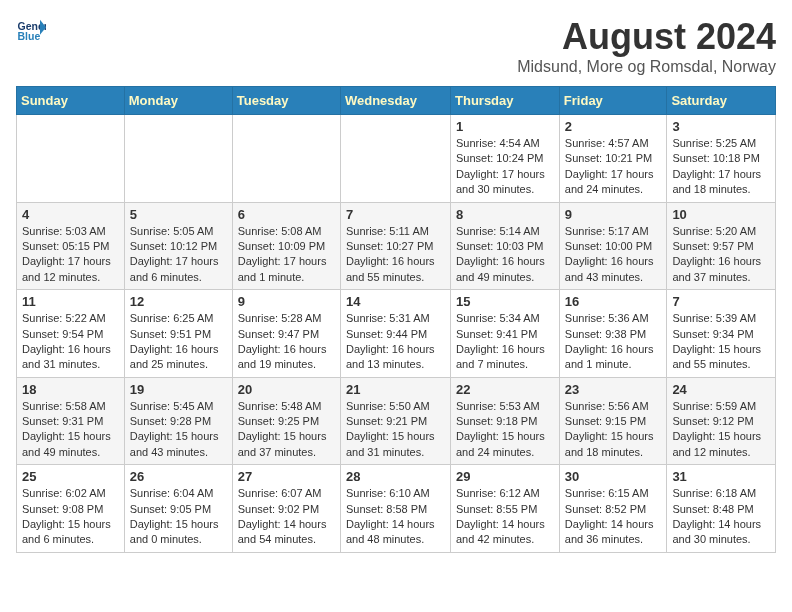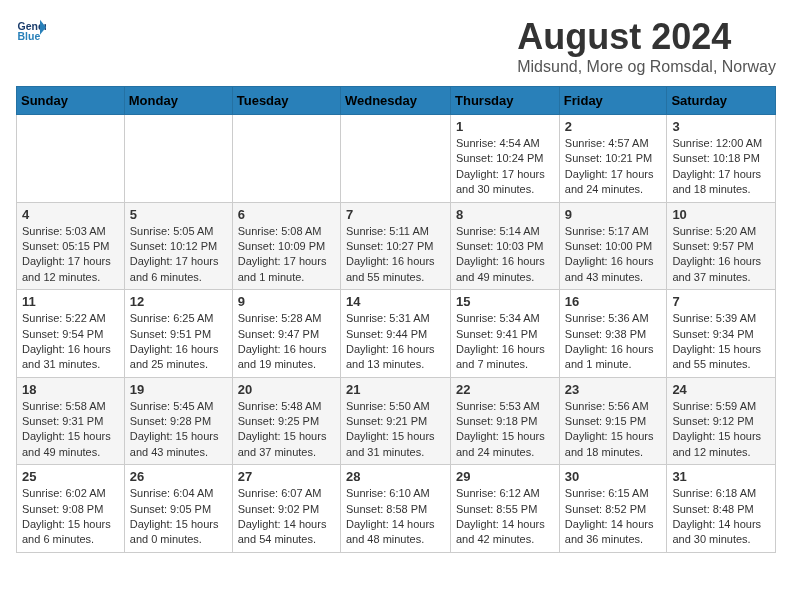--- a/index.html
+++ b/index.html
@@ -19,38 +19,38 @@
     .logo {
       display: flex;
       align-items: center;
       gap: 4px;
     }
     .logo-icon {
       width: 30px;
       height: 30px;
     }
     .title-block {
-      text-align: left;
+      text-align: right;
     }
     .main-title {
       font-size: 36px;
       font-weight: bold;
       color: #333;
     }
     .subtitle {
       font-size: 16px;
       color: #555;
     }
     .calendar {
       width: 100%;
       border-collapse: collapse;
     }
     .calendar thead th {
       background-color: #2980b9;
-      color: #000000;
+      color: #fef9c3;
       padding: 6px 4px;
       font-size: 13px;
       font-weight: bold;
       border: 1px solid #2471a3;
       text-align: left;
     }
     .calendar tbody td {
       border: 1px solid #ccc;
       padding: 4px 5px;
       vertical-align: top;
@@ -125,21 +125,21 @@
         </td>
         <td>
           <span class="day-number">2</span>
           <div class="day-info">Sunrise: 4:57 AM
 Sunset: 10:21 PM
 Daylight: 17 hours
 and 24 minutes.</div>
         </td>
         <td>
           <span class="day-number">3</span>
-          <div class="day-info">Sunrise: 12:00 AM
+          <div class="day-info">Sunrise: 5:25 AM
 Sunset: 10:18 PM
 Daylight: 17 hours
 and 18 minutes.</div>
         </td>
       </tr>
       <tr>
         <td>
           <span class="day-number">4</span>
           <div class="day-info">Sunrise: 5:03 AM
 Sunset: 05:15 PM

